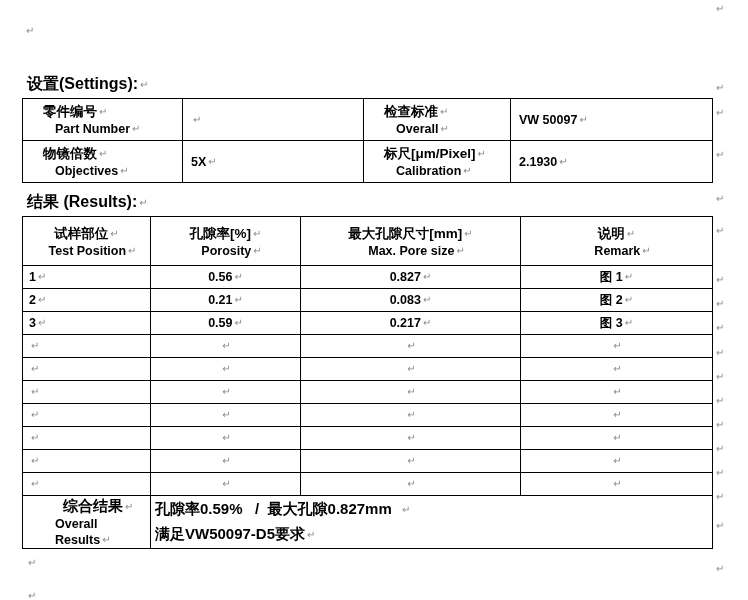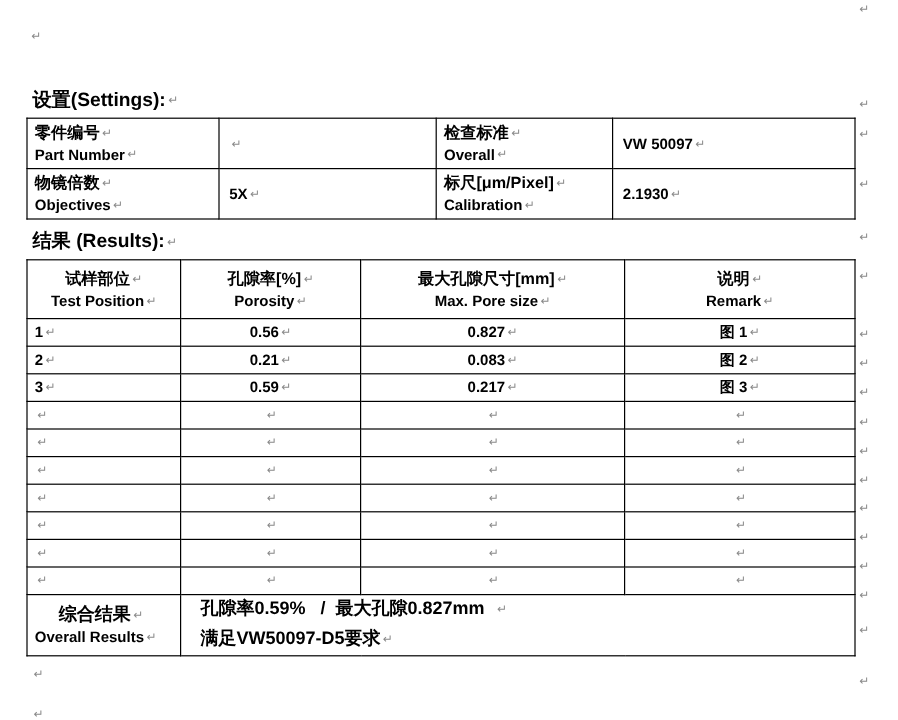--- a/index.html
+++ b/index.html
@@ -27,28 +27,28 @@
   td, th { border:1px solid #000; padding:0; vertical-align:middle; font-weight:bold; }
 
   #settings-tbl { top:98px; width:690px; }
   #settings-tbl td { height:41px; }
 
   #results-tbl { top:216px; width:690px; }
   #results-tbl th { height:48px; text-align:center; }
   #results-tbl .data-row td { height:22px; }
   #results-tbl .overall-row td { height:50px; }
 
-  .lbl { text-align:left; padding-left:6px; }
+  .lbl { text-align:left; padding-left:20px; }
   .zh-line { display:block; font-size:13.5px; line-height:19px; }
-  .en-line { display:block; font-size:12.5px; line-height:16px; }
+  .en-line { display:block; font-size:12.5px; line-height:16px;margin-left:12px; }
   .val { text-align:left; padding-left:8px; font-size:12.5px; }
   .cell-c { text-align:center; font-size:12.5px; }
   .cell-l { text-align:left; padding-left:6px; font-size:12.5px; }
   .ov-lbl .zh-line { font-size:15px;margin-left:20px; }
-  .ov-val { text-align:left; padding-left:16px; }
+  .ov-val { text-align:left; padding-left:4px; }
   .ov-line { display:block; font-size:15px; line-height:24px; white-space:pre; }
 </style>
 </head>
 <body>
 
 <div class="page">
 
 
   <div class="sec-heading h-results"><span>结果 (Results):</span><span class="mk">↵</span></div>
   <div class="sec-heading h-settings"><span>设置(Settings):</span><span class="mk">↵</span></div>

